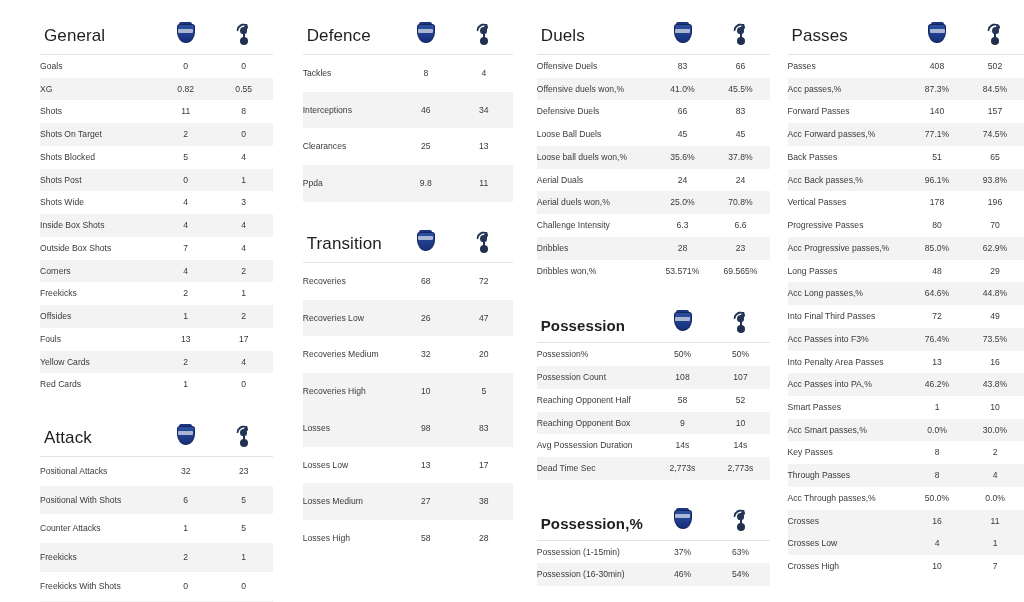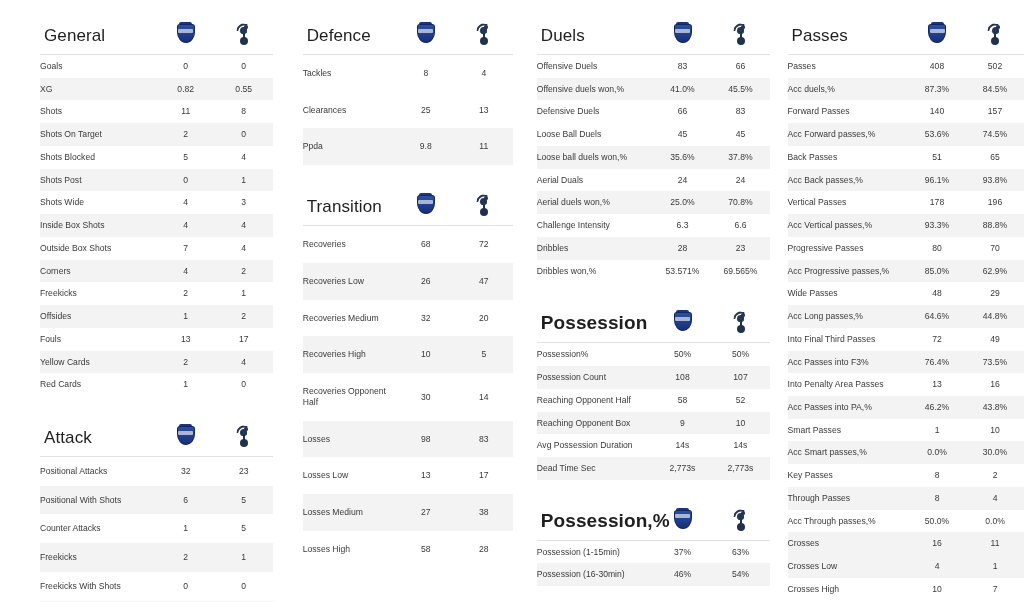--- a/index.html
+++ b/index.html
@@ -56,21 +56,21 @@
   .tbl-head th.th-title {
     text-align: left;
     font-size: 17px;
     letter-spacing: .1px;
     color: #1f1f1f;
     font-weight: 400;
     padding-left: 4px;
   }
   .tbl-head.bold th.th-title {
     font-weight: 700;
-    font-size: 19px;
+    font-size: 15px;
   }
   .tbl-head th.th-logo {
     text-align: center;
     width: 58px;
   }
 
   
   .stat-table tbody tr td {
     font-size: 8.6px;
     padding: 6px 0;
@@ -323,20 +323,25 @@
               <th class="th-logo"><span class="crest crest-everton"><span class="top"></span><span class="shield"></span><span class="band"></span></span></th>
               <th class="th-logo"><span class="crest crest-spurs"><span class="tail"></span><span class="body"></span><span class="head"></span><span class="stand"></span><span class="ball"></span></span></th>
             </tr>
           </thead>
           <tbody>
             <tr class="">
               <td class="c-label">Tackles</td>
               <td class="c-val">8</td>
               <td class="c-val">4</td>
             </tr>
+            <tr class="alt">
+              <td class="c-label">Interceptions</td>
+              <td class="c-val">46</td>
+              <td class="c-val">34</td>
+            </tr>
             <tr class="">
               <td class="c-label">Clearances</td>
               <td class="c-val">25</td>
               <td class="c-val">13</td>
             </tr>
             <tr class="alt">
               <td class="c-label">Ppda</td>
               <td class="c-val">9.8</td>
               <td class="c-val">11</td>
             </tr>
@@ -364,25 +369,20 @@
             <tr class="">
               <td class="c-label">Recoveries Medium</td>
               <td class="c-val">32</td>
               <td class="c-val">20</td>
             </tr>
             <tr class="alt">
               <td class="c-label">Recoveries High</td>
               <td class="c-val">10</td>
               <td class="c-val">5</td>
             </tr>
-            <tr class="">
-              <td class="c-label">Recoveries Opponent Half</td>
-              <td class="c-val">30</td>
-              <td class="c-val">14</td>
-            </tr>
             <tr class="alt">
               <td class="c-label">Losses</td>
               <td class="c-val">98</td>
               <td class="c-val">83</td>
             </tr>
             <tr class="">
               <td class="c-label">Losses Low</td>
               <td class="c-val">13</td>
               <td class="c-val">17</td>
             </tr>
@@ -533,66 +533,61 @@
               <th class="th-logo"><span class="crest crest-spurs"><span class="tail"></span><span class="body"></span><span class="head"></span><span class="stand"></span><span class="ball"></span></span></th>
             </tr>
           </thead>
           <tbody>
             <tr class="">
               <td class="c-label">Passes</td>
               <td class="c-val">408</td>
               <td class="c-val">502</td>
             </tr>
             <tr class="alt">
-              <td class="c-label">Acc duels,%</td>
+              <td class="c-label">Acc passes,%</td>
               <td class="c-val">87.3%</td>
               <td class="c-val">84.5%</td>
             </tr>
             <tr class="">
               <td class="c-label">Forward Passes</td>
               <td class="c-val">140</td>
               <td class="c-val">157</td>
             </tr>
             <tr class="alt">
               <td class="c-label">Acc Forward passes,%</td>
-              <td class="c-val">53.6%</td>
+              <td class="c-val">77.1%</td>
               <td class="c-val">74.5%</td>
             </tr>
             <tr class="">
               <td class="c-label">Back Passes</td>
               <td class="c-val">51</td>
               <td class="c-val">65</td>
             </tr>
             <tr class="alt">
               <td class="c-label">Acc Back passes,%</td>
               <td class="c-val">96.1%</td>
               <td class="c-val">93.8%</td>
             </tr>
             <tr class="">
               <td class="c-label">Vertical Passes</td>
               <td class="c-val">178</td>
               <td class="c-val">196</td>
             </tr>
-            <tr class="alt">
-              <td class="c-label">Acc Vertical passes,%</td>
-              <td class="c-val">93.3%</td>
-              <td class="c-val">88.8%</td>
-            </tr>
             <tr class="">
               <td class="c-label">Progressive Passes</td>
               <td class="c-val">80</td>
               <td class="c-val">70</td>
             </tr>
             <tr class="alt">
               <td class="c-label">Acc Progressive passes,%</td>
               <td class="c-val">85.0%</td>
               <td class="c-val">62.9%</td>
             </tr>
             <tr class="">
-              <td class="c-label">Wide Passes</td>
+              <td class="c-label">Long Passes</td>
               <td class="c-val">48</td>
               <td class="c-val">29</td>
             </tr>
             <tr class="alt">
               <td class="c-label">Acc Long passes,%</td>
               <td class="c-val">64.6%</td>
               <td class="c-val">44.8%</td>
             </tr>
             <tr class="">
               <td class="c-label">Into Final Third Passes</td>

